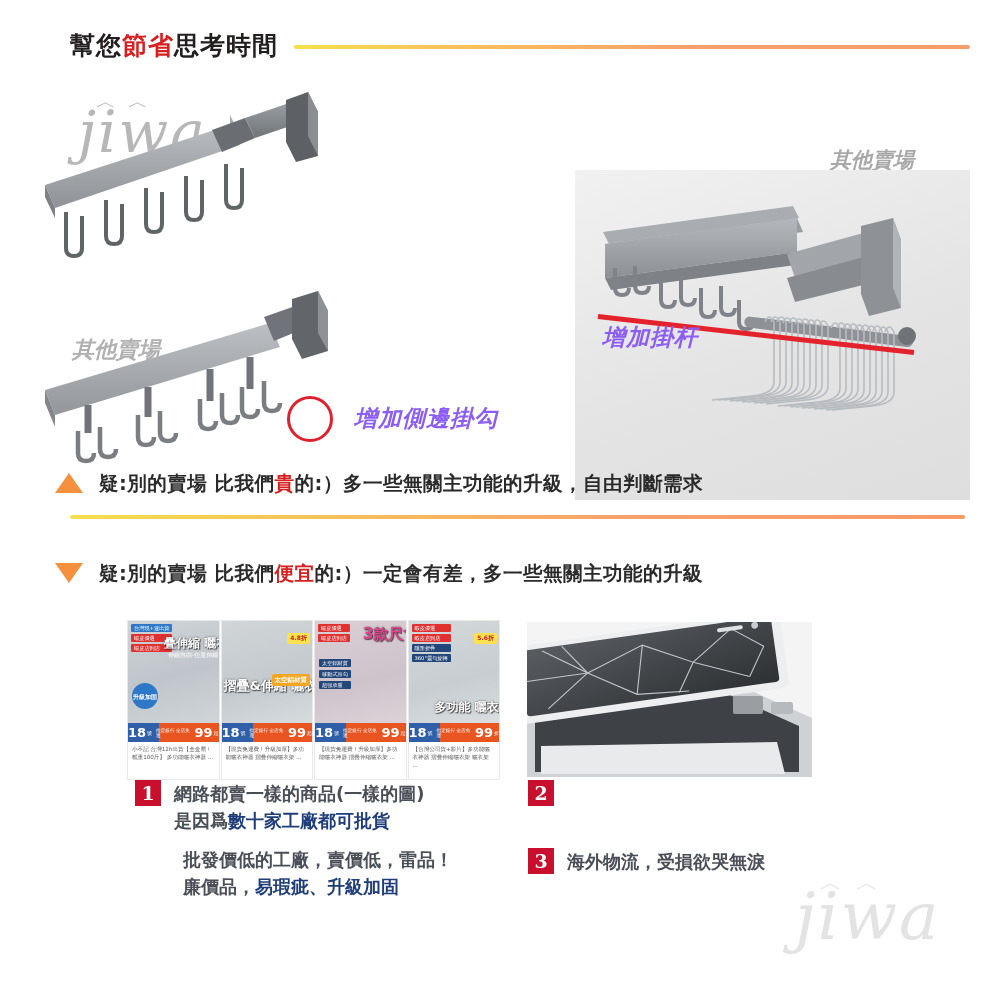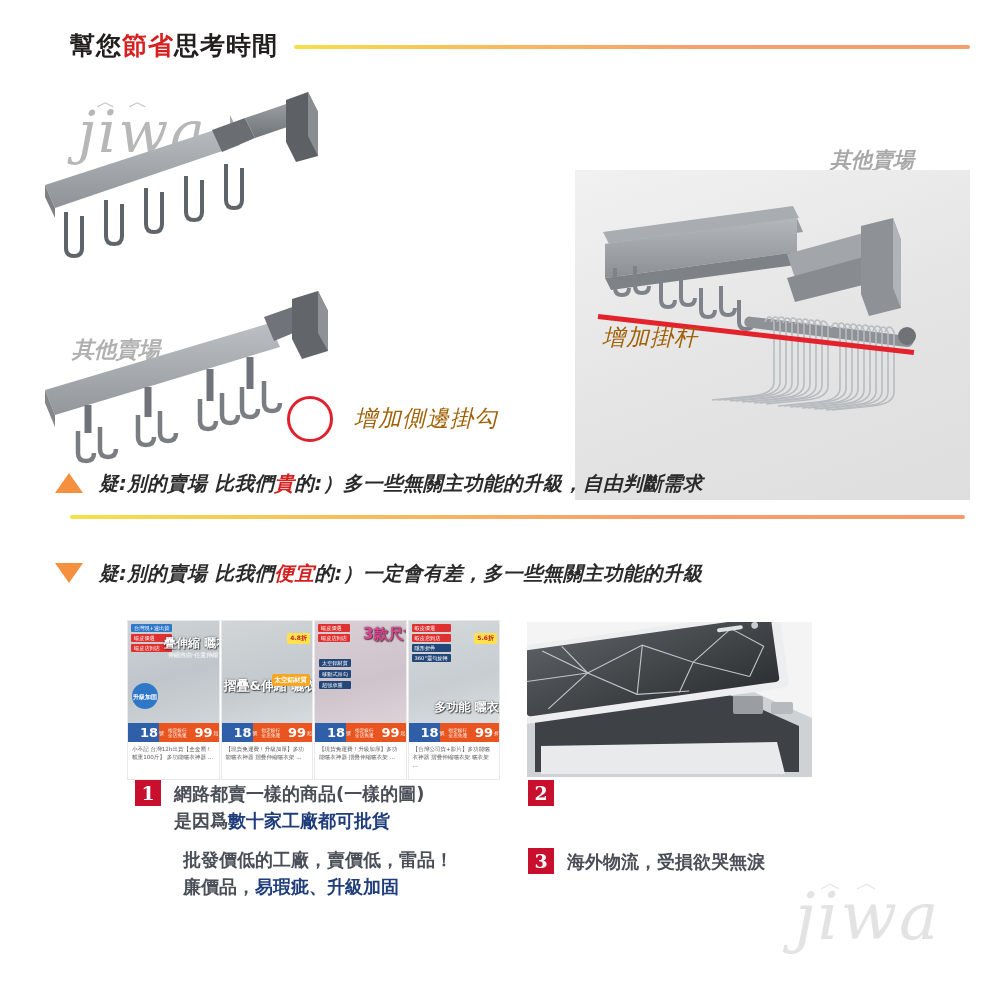--- a/index.html
+++ b/index.html
@@ -53,21 +53,21 @@
     font-style: italic;
   }
   .label-other-right {
     position: absolute; left: 830px; top: 76px;
     font-size: 21px; font-weight: bold; color: #a8a8a8;
     font-family: "DejaVu Sans", "Liberation Sans", sans-serif;
     font-style: italic;
   }
   .callout-red {
     position: absolute;
-    font-size: 23px; font-weight: normal; color: #a16207;
+    font-size: 23px; font-weight: bold; color: #8b5cf6;
     font-family: "DejaVu Sans", "Liberation Sans", sans-serif;
     font-style: italic; letter-spacing: 1px;
   }
   .callout-side { left: 354px; top: 333px; }
   .callout-bar  { left: 602px; top: 252px; }
 
   
   .rack-left { position: absolute; left: 40px; top: 20px; }
   .rack-left2 { position: absolute; left: 40px; top: 185px; }
   .circle-mark {
@@ -93,21 +93,21 @@
   .qa-block { position: absolute; left: 0; top: 455px; width: 1000px; }
   .qa-row { position: relative; height: 56px; display: flex; align-items: center; }
   .tri {
     width: 0; height: 0; margin-left: 55px; margin-right: 16px; flex: none;
   }
   .tri-up   { border-left: 14px solid transparent; border-right: 14px solid transparent; border-bottom: 20px solid #f5903f; }
   .tri-down { border-left: 14px solid transparent; border-right: 14px solid transparent; border-top: 20px solid #f5903f; }
   .qa-text {
     font-size: 19.5px; font-weight: bold; color: #2a2a2a;
     font-family: "DejaVu Sans", "Liberation Sans", sans-serif;
-    font-style: italic; letter-spacing: .5px; white-space: nowrap;
+    letter-spacing: .5px; white-space: nowrap;
   }
   .qa-text .hl { color: #d62020; }
   .qa-rule {
     position: absolute; left: 70px; top: 60px; width: 895px; height: 4px;
     background: linear-gradient(90deg,#f4e04a 0%, #f6c159 28%, #f79e6c 65%, #f79a68 100%);
     border-radius: 2px;
   }
 
   
   .evidence { position: absolute; left: 0; top: 610px; width: 1000px; height: 330px; }
@@ -147,21 +147,21 @@
     position: absolute; right: 2px; top: 12px;
     background: #ffe14d; color: #c02020; font-size: 6px; font-weight: bold;
     padding: 1px 3px; border-radius: 2px; font-family: "DejaVu Sans", sans-serif;
   }
   .pricebar {
     position: absolute; left: 0; bottom: 37px; width: 100%; height: 19px;
     background: linear-gradient(90deg,#2f5fa8 0%,#2f5fa8 34%,#e85520 34%,#e85520 100%);
     display: flex; align-items: center; color: #fff;
     font-family: "DejaVu Sans", sans-serif;
   }
-  .pricebar .n1 { font-size: 13px; font-weight: bold; margin-left: 12px; }
+  .pricebar .n1 { font-size: 13px; font-weight: bold; margin-left: 0; }
   .pricebar .u1 { font-size: 5px; margin-left: 1px; }
   .pricebar .mid { font-size: 4.6px; line-height: 5px; margin-left: 4px; }
   .pricebar .n2 { font-size: 13px; font-weight: bold; margin-left: 3px; }
   .pricebar .u2 { font-size: 5px; margin-left: 1px; }
   .card-title {
     position: absolute; left: 0; bottom: 0; width: 100%; height: 37px;
     background: #fff; padding: 3px 4px;
     font-size: 5.6px; line-height: 8px; color: #5b5b5b;
     font-family: "DejaVu Sans", sans-serif; overflow: hidden;
   }

